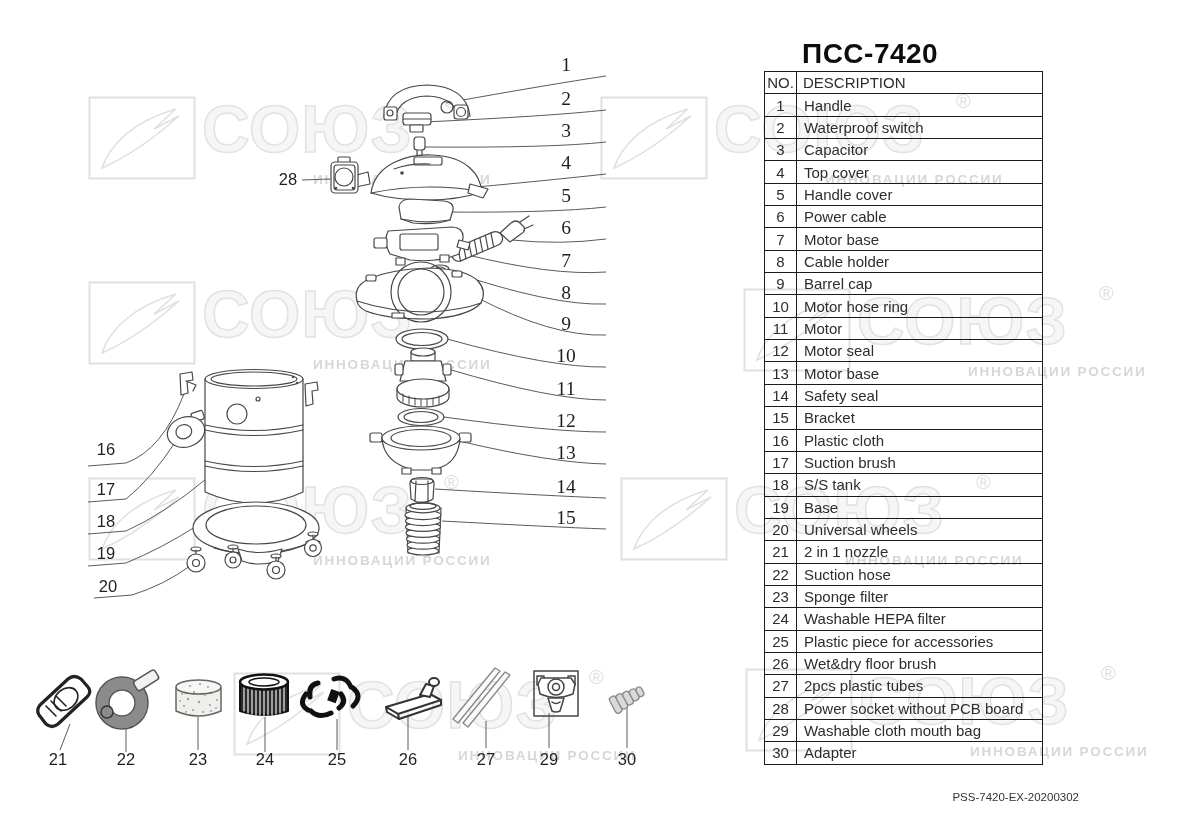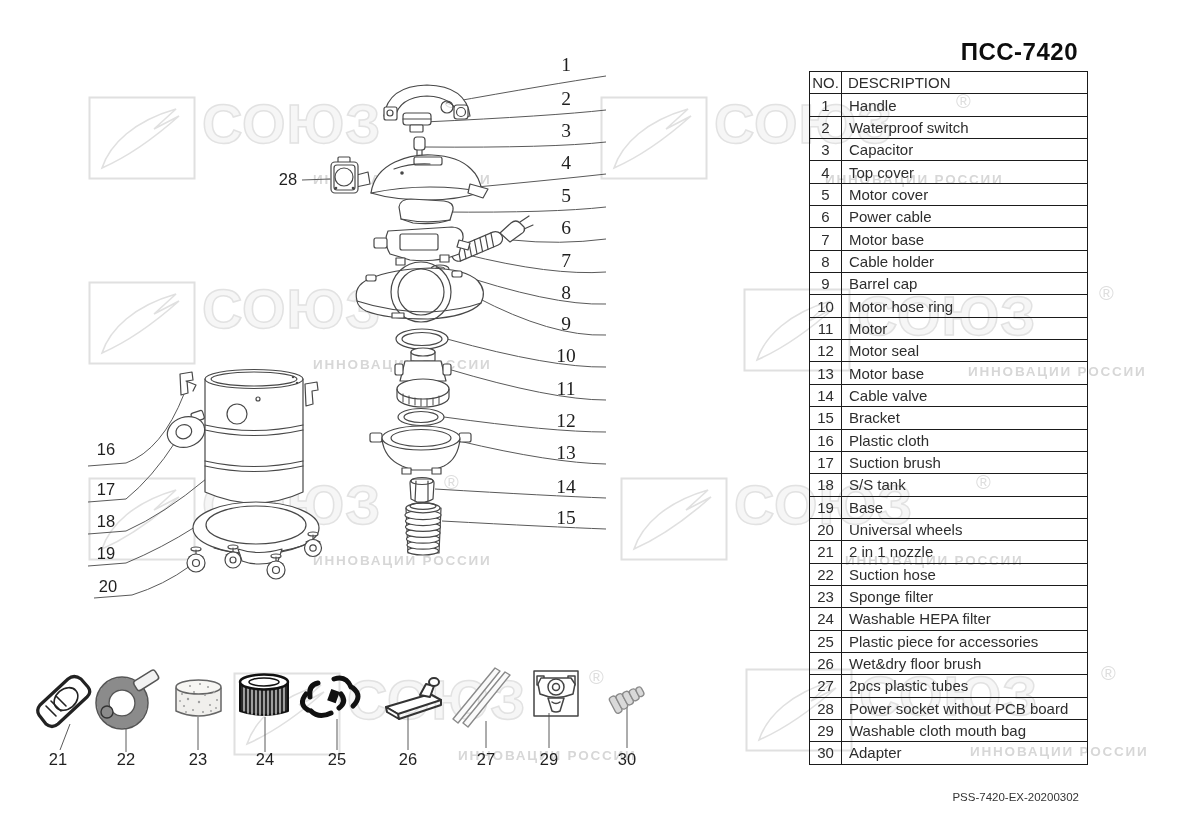--- a/index.html
+++ b/index.html
@@ -5,41 +5,41 @@
   html,body{margin:0;padding:0}
   body{
     width:1177px;height:816px;position:relative;overflow:hidden;background:#fff;
     font-family:"Liberation Sans",sans-serif;
   }
   
   .wm{position:absolute;width:580px;height:110px;z-index:0;pointer-events:none}
   .wm-box{position:absolute;left:0;top:0}
   .wm-brand{
     position:absolute;left:114px;top:0;white-space:nowrap;
-    font-family:"Liberation Sans",sans-serif;font-weight:bold;font-size:56px;line-height:1;
+    font-family:"Liberation Sans",sans-serif;font-weight:bold;font-size:66px;line-height:1;
     color:#f6f6f6;-webkit-text-stroke:1.5px #e2e2e2;letter-spacing:1px;
   }
   .wm-reg{position:absolute;left:356px;top:-6px;font-size:20px;color:#dedede;font-weight:normal}
   .wm-tag{
     position:absolute;left:225px;top:76px;white-space:nowrap;
     font-size:13.5px;font-weight:bold;letter-spacing:1.8px;color:#d7d7d7;
   }
   
   #diagram{position:absolute;left:0;top:0;z-index:1}
   
   .co{position:absolute;z-index:2;width:28px;text-align:center;color:#1f1f1f;line-height:1.1}
   .co.s{font-family:"Liberation Serif",serif;font-size:19.5px}
   .co.l{font-family:"Liberation Sans",sans-serif;font-size:16.5px}
   
   .tbl-title{
-    position:absolute;left:802px;top:38px;width:276px;z-index:2;text-align:right;
-    font-size:24px;font-weight:bold;color:#0d0d0d;letter-spacing:0.5px;
+    position:absolute;left:802px;top:38px;width:276px;z-index:2;text-align:left;
+    font-size:28px;font-weight:bold;color:#0d0d0d;letter-spacing:0.5px;
   }
   #parts-table{
-    position:absolute;left:809px;top:71px;z-index:2;border-collapse:collapse;background:transparent;padding-left:26px;
+    position:absolute;left:764px;top:71px;z-index:2;border-collapse:collapse;background:transparent;padding-left:26px;
   }
   #parts-table td,#parts-table th{
     border:1.5px solid #1b1b1b;height:21.35px;padding:0;
     font-size:15px;font-weight:normal;color:#2d2d2d;text-align:left;line-height:1;
     background:transparent;
   }
   #parts-table .cno{width:31px;min-width:31px;text-align:center}
   #parts-table .cdesc{width:238px;min-width:238px;padding-left:7px}
   #parts-table th.cdesc{padding-left:6px}
   .doc-code{
@@ -522,21 +522,21 @@
       <tr>
         <td class="cno">3</td>
         <td class="cdesc">Capacitor</td>
       </tr>
       <tr>
         <td class="cno">4</td>
         <td class="cdesc">Top cover</td>
       </tr>
       <tr>
         <td class="cno">5</td>
-        <td class="cdesc">Motor cover</td>
+        <td class="cdesc">Handle cover</td>
       </tr>
       <tr>
         <td class="cno">6</td>
         <td class="cdesc">Power cable</td>
       </tr>
       <tr>
         <td class="cno">7</td>
         <td class="cdesc">Motor base</td>
       </tr>
       <tr>
@@ -558,21 +558,21 @@
       <tr>
         <td class="cno">12</td>
         <td class="cdesc">Motor seal</td>
       </tr>
       <tr>
         <td class="cno">13</td>
         <td class="cdesc">Motor base</td>
       </tr>
       <tr>
         <td class="cno">14</td>
-        <td class="cdesc">Cable valve</td>
+        <td class="cdesc">Safety seal</td>
       </tr>
       <tr>
         <td class="cno">15</td>
         <td class="cdesc">Bracket</td>
       </tr>
       <tr>
         <td class="cno">16</td>
         <td class="cdesc">Plastic cloth</td>
       </tr>
       <tr>

